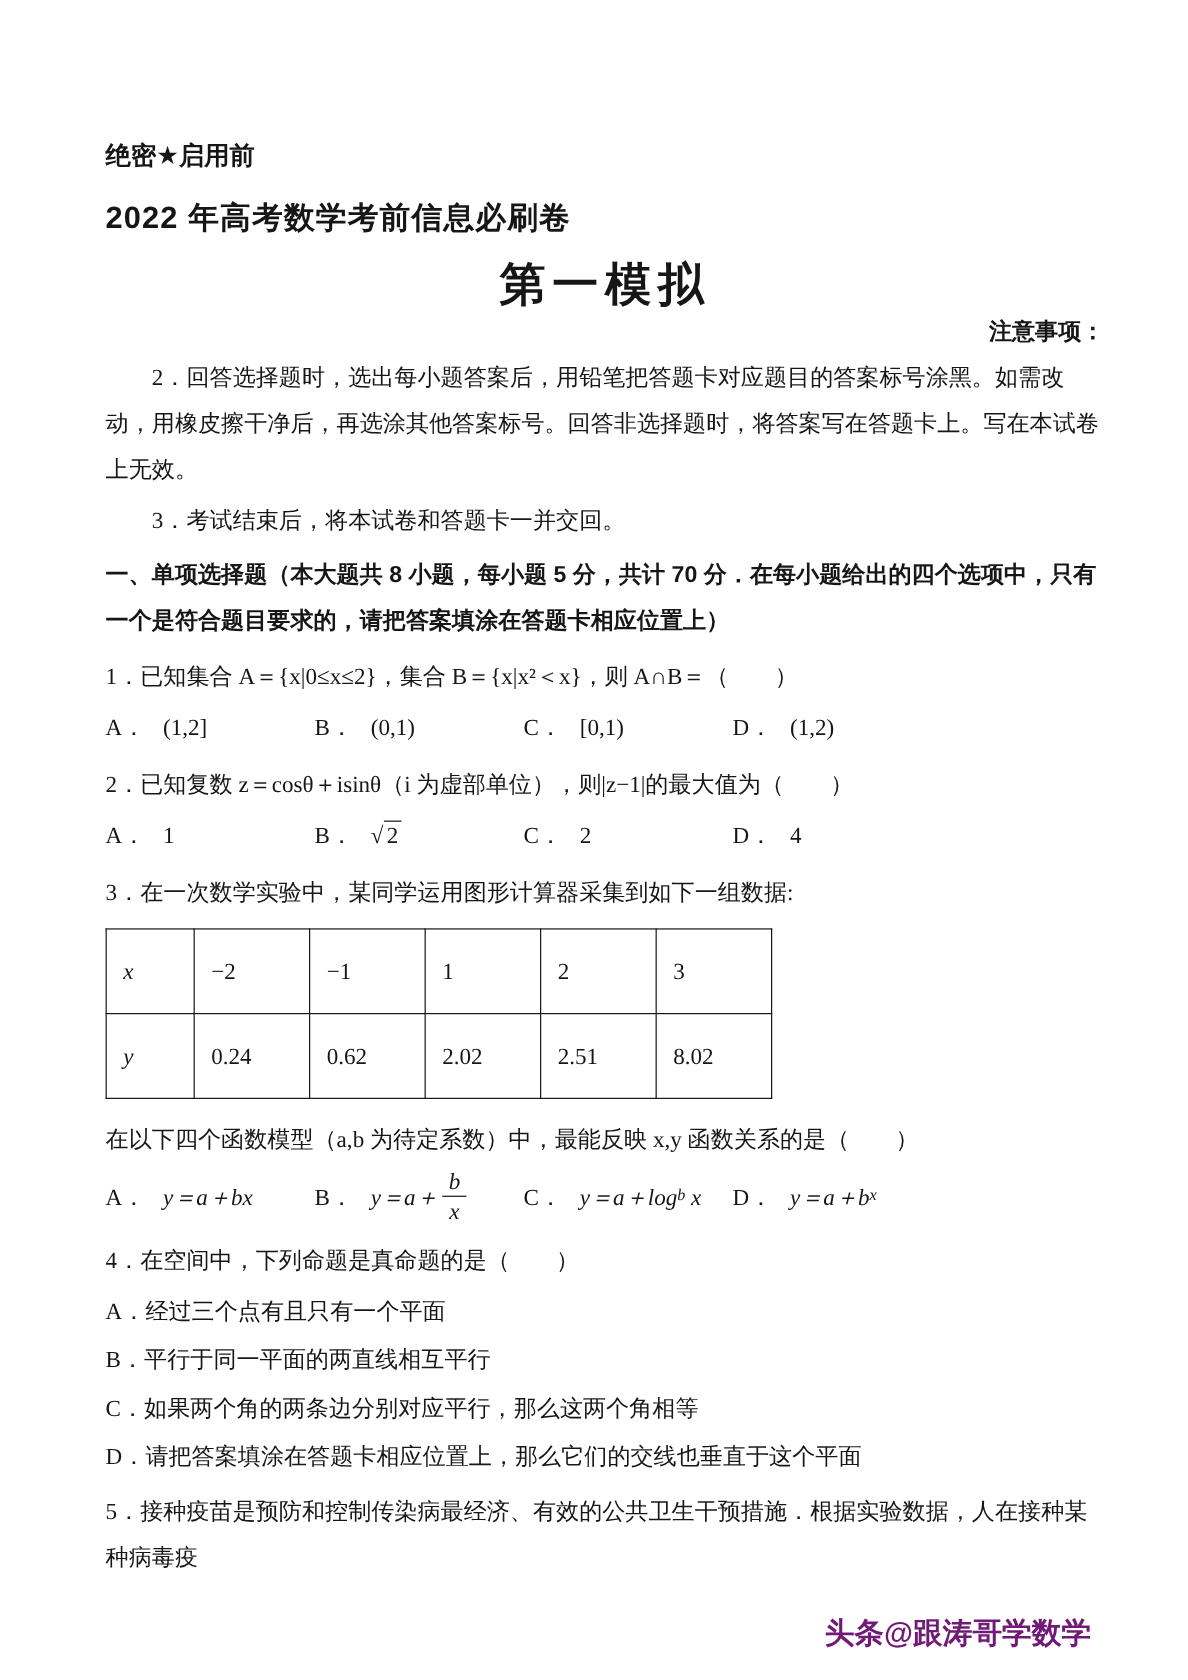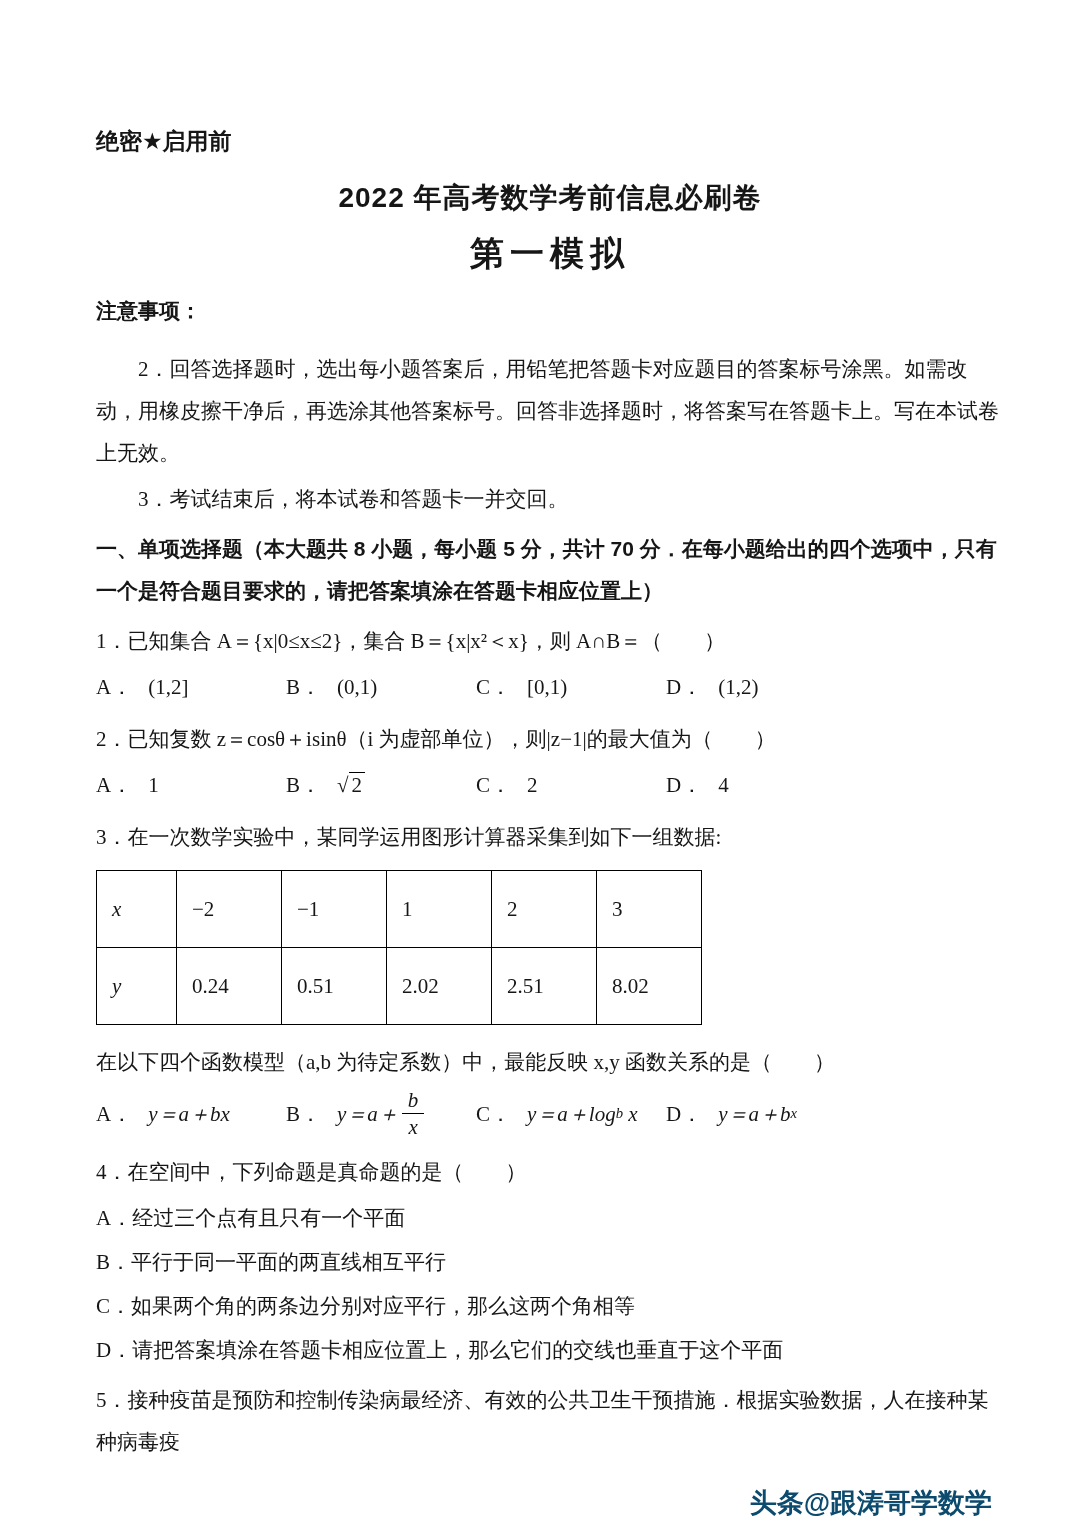--- a/index.html
+++ b/index.html
@@ -14,40 +14,39 @@
   }
   .page { padding: 126px 76px 0 96px; }
 
   .classification {
     font-family: "Liberation Sans", "DejaVu Sans", sans-serif;
     font-weight: 700;
     font-size: 23px;
     margin-bottom: 22px;
   }
   .title {
-    text-align: center;
     font-family: "Liberation Sans", "DejaVu Sans", sans-serif;
     font-weight: 700;
     font-size: 28px;
     letter-spacing: 1px;
     margin-bottom: 14px;
   }
   .subtitle {
     text-align: center;
     font-family: "Liberation Sans", "DejaVu Sans", sans-serif;
     font-weight: 700;
-    font-size: 34px;
+    font-size: 42px;
     letter-spacing: 6px;
-    margin-bottom: 20px;
   }
   .notices-heading {
     font-family: Liberation Serif, serif;
     font-weight: 700;
     font-size: 21px;
-    margin-bottom: 23px;
+    margin-bottom: 7px;
+    text-align: right;
   }
   .para {
     font-size: 21px;
     line-height: 2.0;
     margin: 0 0 4px 0;
   }
   .indent { text-indent: 2em; }
   .section-heading {
     font-family: "Liberation Sans", "DejaVu Sans", sans-serif;
     font-weight: 700;
@@ -100,25 +99,25 @@
     padding-left: 15px;
     font-size: 21px;
   }
   .data-table td.head { font-style: italic; }
 
   .q4-opt { margin-bottom: 2px; }
 
   .watermark {
     position: absolute;
     right: 88px;
-    bottom: 6px;
+    bottom: 24px;
     font-family: "Liberation Sans", "DejaVu Sans", sans-serif;
     font-weight: 700;
     font-size: 27px;
-    color: #0c4a6e;
+    color: #701a75;
   }
 </style>
 </head>
 <body>
 
 <div class="page">
 
   <div class="classification">绝密★启用前</div>
 
   <div class="title">2022 年高考数学考前信息必刷卷</div>
@@ -194,21 +193,21 @@
         <td class="head">x</td>
         <td>−2</td>
         <td>−1</td>
         <td>1</td>
         <td>2</td>
         <td>3</td>
       </tr>
       <tr>
         <td class="head">y</td>
         <td>0.24</td>
-        <td>0.51</td>
+        <td>0.62</td>
         <td>2.02</td>
         <td>2.51</td>
         <td>8.02</td>
       </tr>
     </tbody>
       </table>
 
     <p class="para">在以下四个函数模型（a,b 为待定系数）中，最能反映 x,y 函数关系的是（　　）</p>
 
     <div class="options-row">

